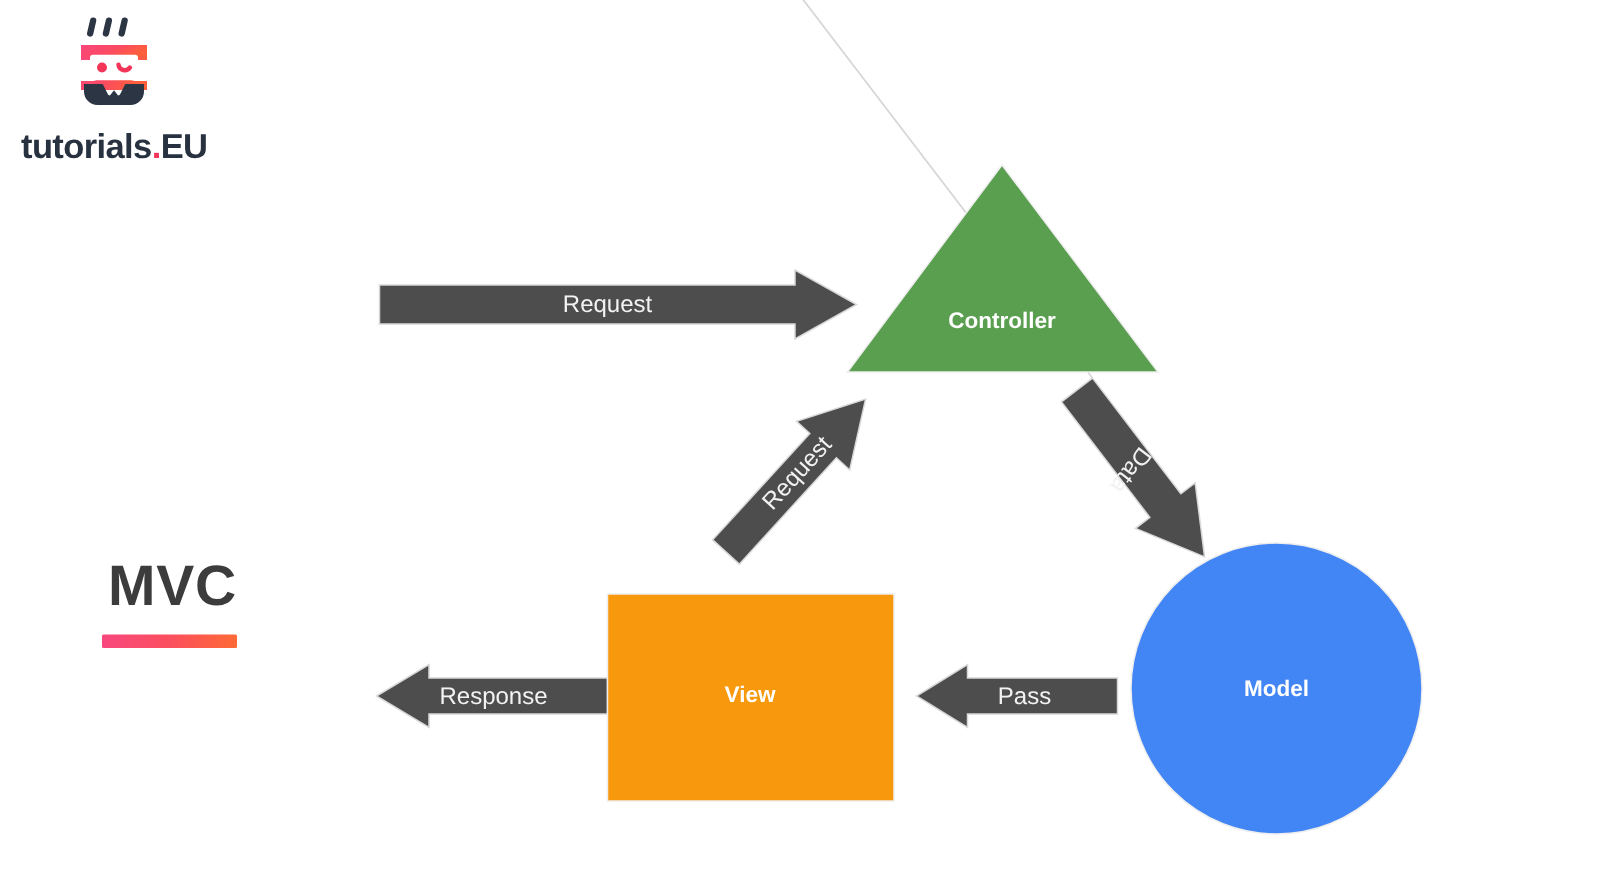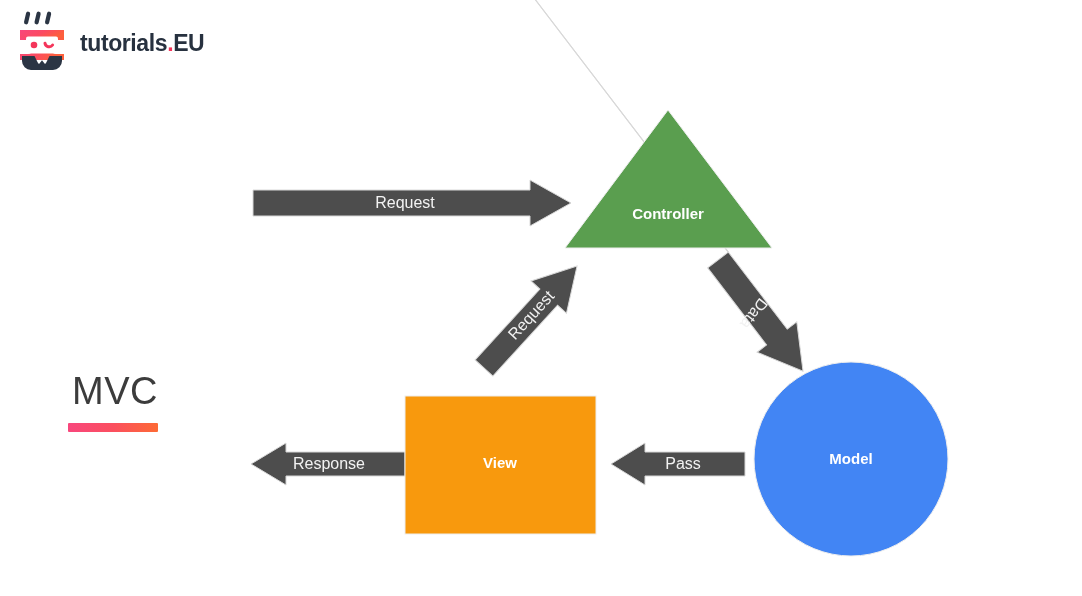--- a/index.html
+++ b/index.html
@@ -20,20 +20,21 @@
   }
 
   
   #brand {
     position: absolute;
     left: 14px;
     top: 10px;
     display: flex;
     align-items: center;
     gap: 10px;
+    flex-direction: column;
   }
   #brand-mark {
     width: 56px;
     height: 62px;
     display: block;
   }
   #brand-word {
     font-size: 23px;
     font-weight: bold;
     letter-spacing: -0.4px;
@@ -46,21 +47,21 @@
 
   
   #mvc-block {
     position: absolute;
     left: 68px;
     top: 372px;
     width: 160px;
   }
   #mvc-title {
     font-size: 38px;
-    font-weight: normal;
+    font-weight: bold;
     color: #3c3c3c;
     letter-spacing: 0.5px;
     line-height: 1.05;
     text-align: left;
     padding-left: 4px;
   }
   #mvc-rule {
     margin-top: 11px;
     width: 90px;
     height: 9px;

